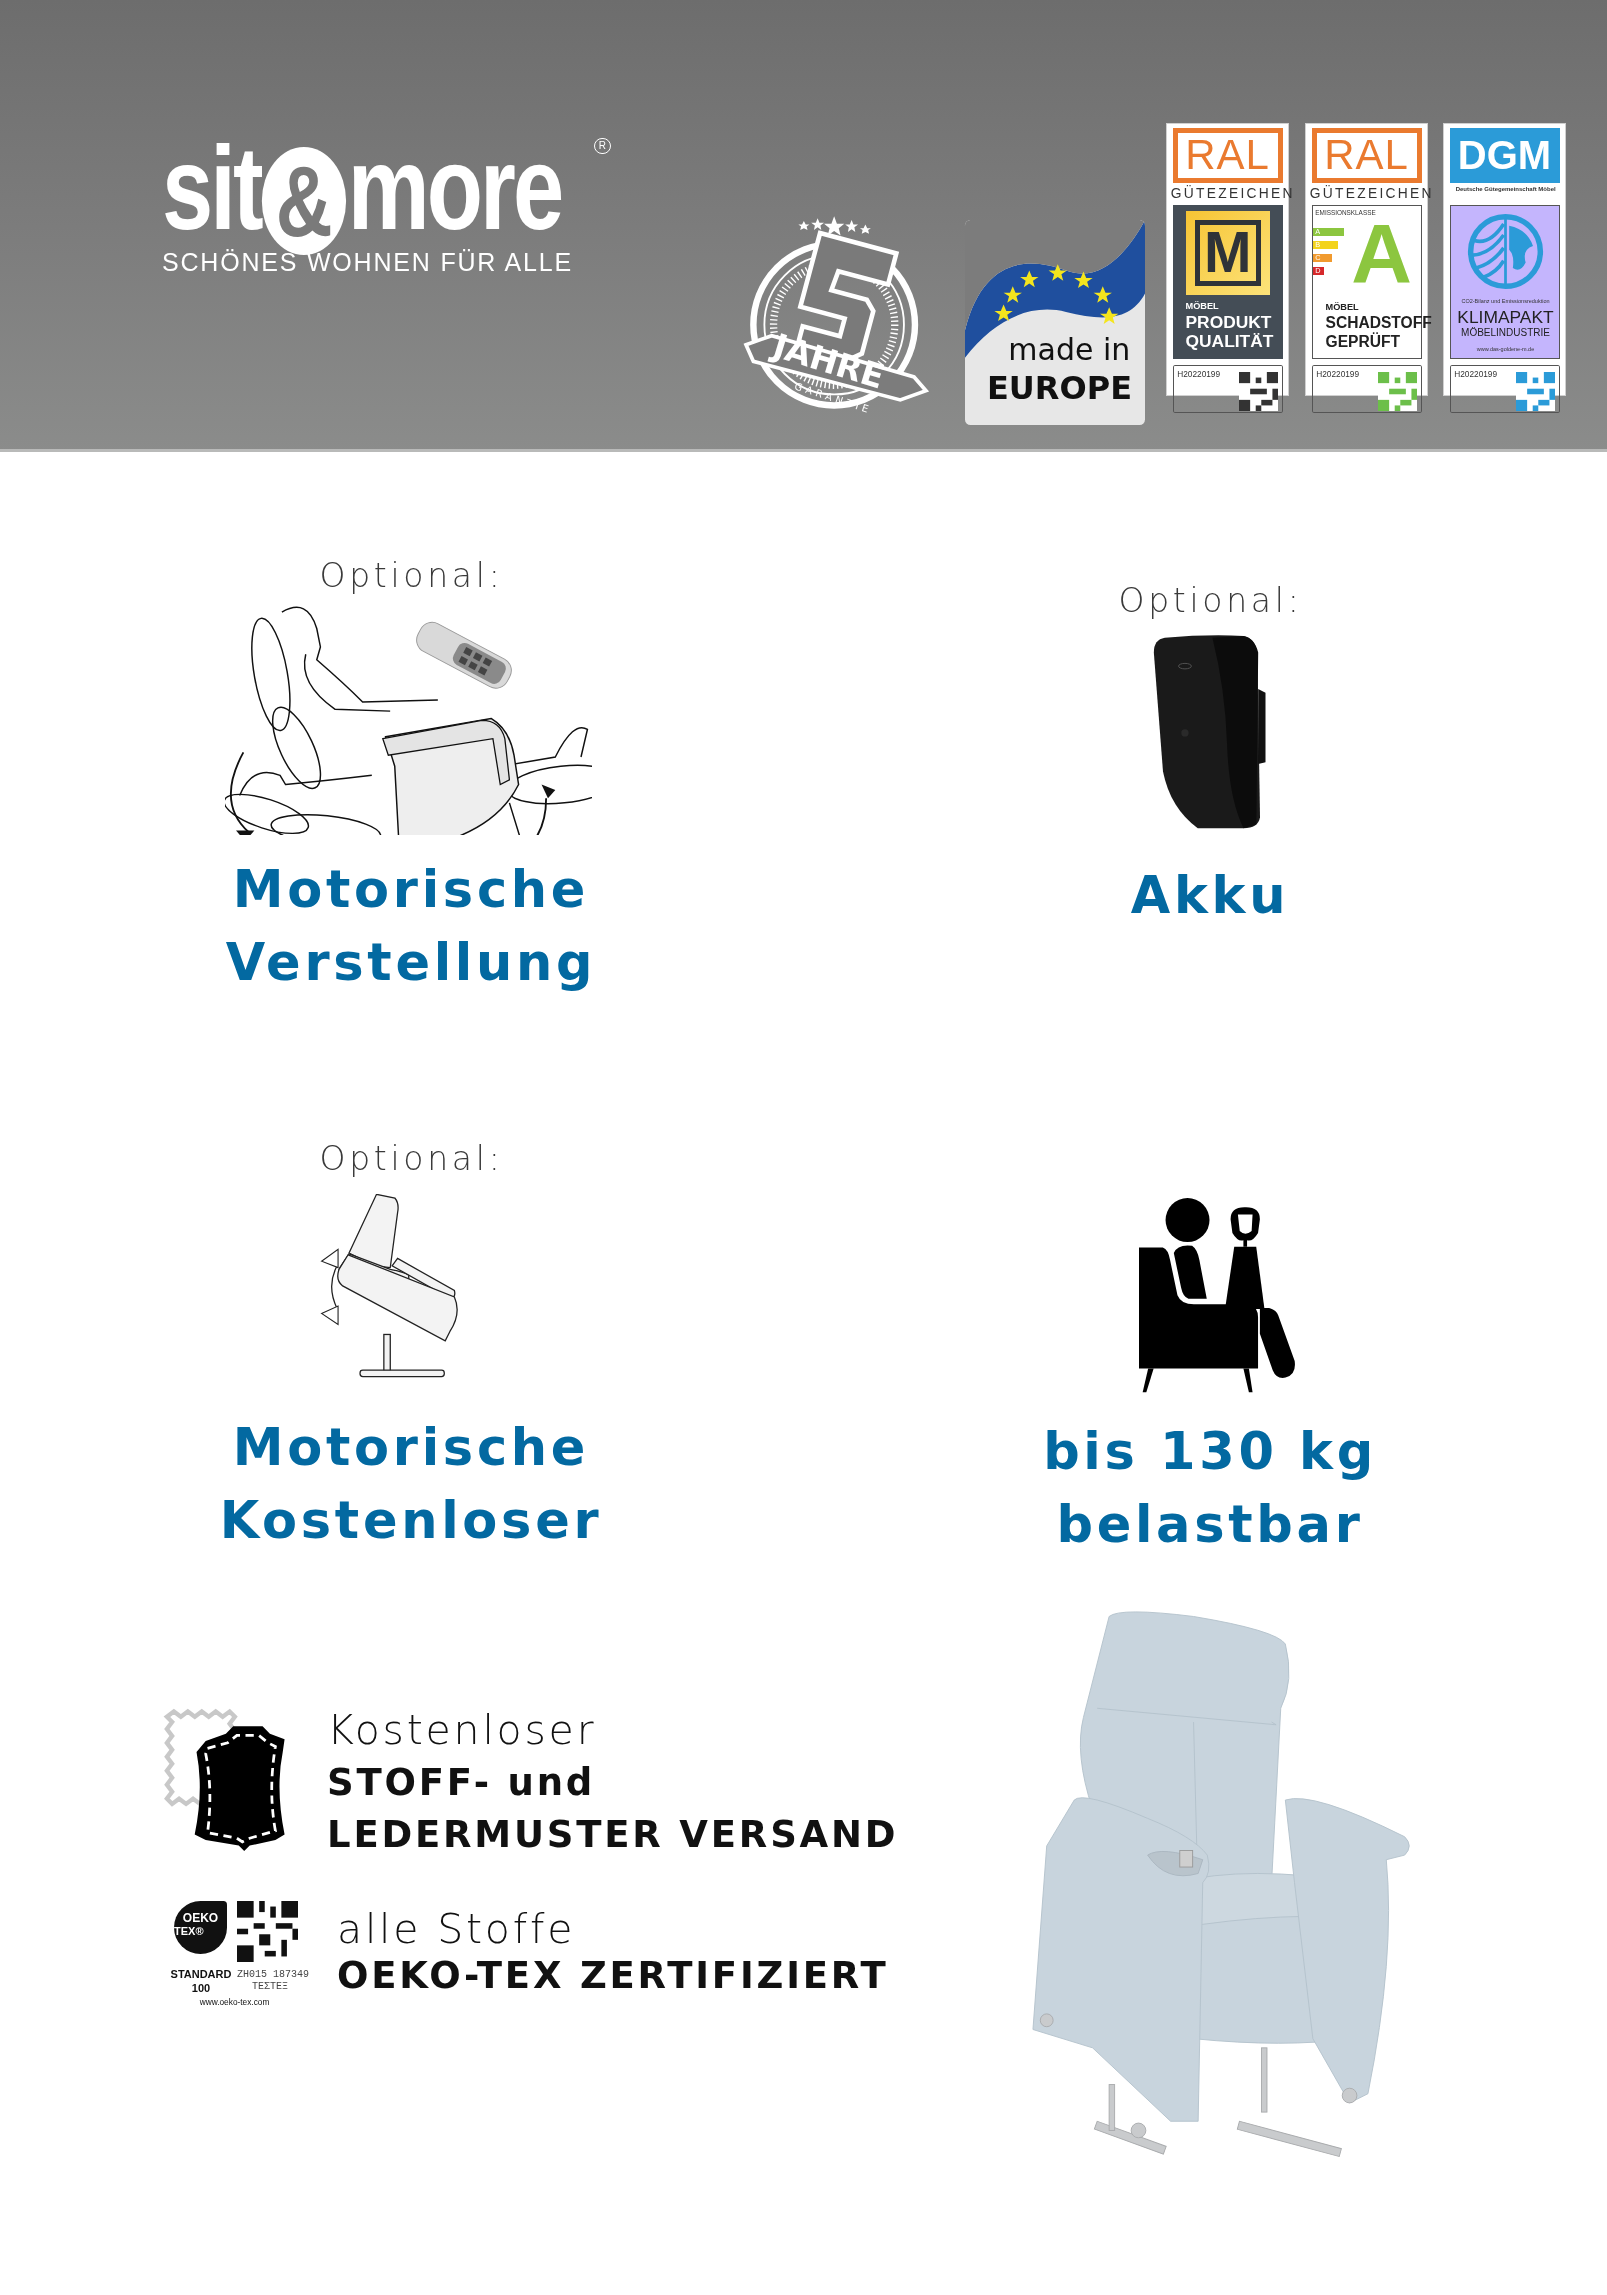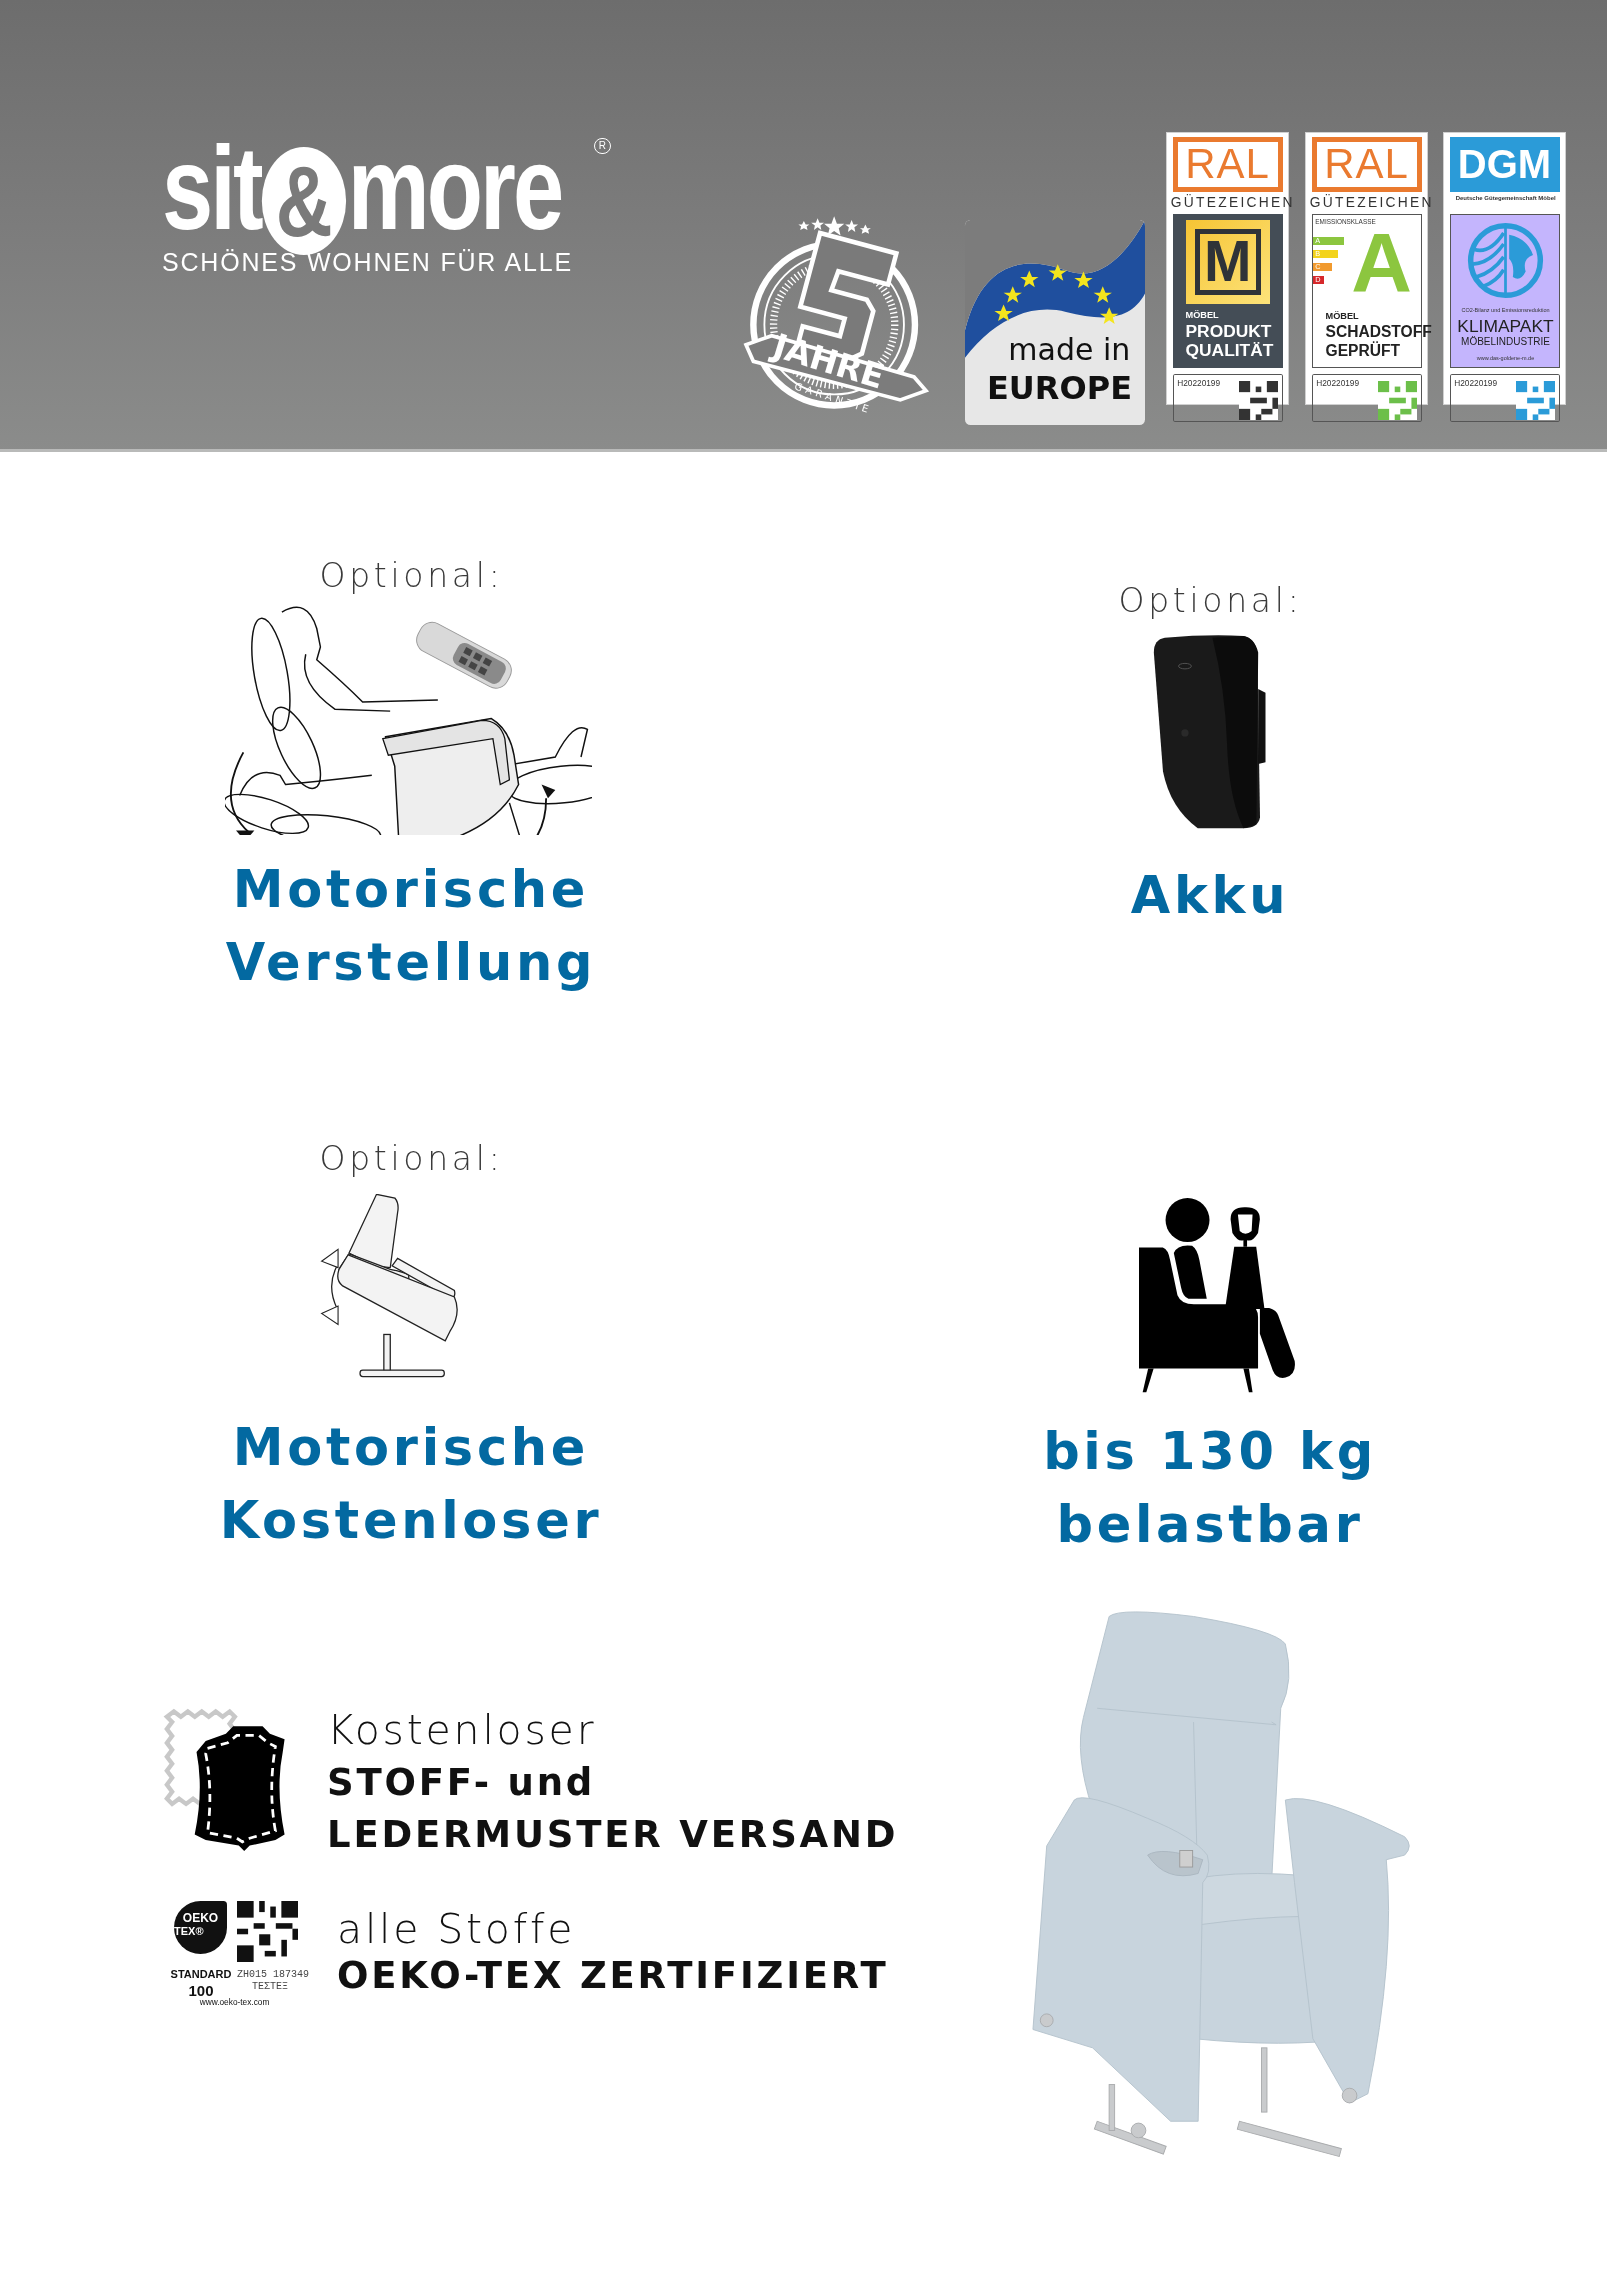--- a/index.html
+++ b/index.html
@@ -20,21 +20,21 @@
   .logo-reg { position: absolute; left: 432px; top: 4.6px; width: 16.5px; height: 16.5px; border: 1.4px solid #fff; border-radius: 50%;
               color: #fff; font-family: "Liberation Sans", sans-serif; font-size: 10px; line-height: 13.8px; text-align: center; }
   .logo-tagline { position: absolute; left: 0; top: 115px; white-space: nowrap; color: #ffffff;
                   font-family: "Liberation Sans", sans-serif; font-size: 25px; letter-spacing: 1.8px; }
 
   .badge-5j { position: absolute; left: 735px; top: 207px; width: 202px; height: 216px; }
   .badge-eu { position: absolute; left: 965px; top: 220px; width: 180px; height: 205px; background: #e7e7e7; border-radius: 5.5px; overflow: hidden; }
   .badge-eu-text1 { position: absolute; right: 14.7px; top: 112px; font-family: "DejaVu Sans", sans-serif; font-size: 30px; color: #111; }
   .badge-eu-text2 { position: absolute; right: 13px; top: 149px; font-family: "DejaVu Sans", sans-serif; font-weight: bold; font-size: 32px; color: #111; }
 
-  .seal { position: absolute; top: 132px; width: 123px; height: 273px; background: #ffffff; border: 1.8px solid #d0d0d0; }
+  .seal { position: absolute; top: 123px; width: 123px; height: 273px; background: #ffffff; border: 1.8px solid #d0d0d0; }
   .seal .ral { position: absolute; left: 5.5px; top: 3.7px; width: 110px; height: 55px; border: 5.5px solid #ea7a2f; color: #ea7a2f;
                font-family: "Liberation Sans", sans-serif; font-size: 42px; line-height: 44px; text-align: center; letter-spacing: 0.9px; }
   .seal .guete { position: absolute; left: 3.7px; top: 62px; width: 116px; font-family: "Liberation Sans", sans-serif;
                  font-size: 13.8px; letter-spacing: 2.3px; color: #333; text-align: center; }
   .seal .panel { position: absolute; left: 5.5px; top: 81px; width: 110px; height: 154px; }
   .seal .foot { position: absolute; left: 5.5px; top: 241px; width: 110px; height: 48px; border: 0.9px solid #555; border-radius: 1.8px; }
   .seal .code { position: absolute; left: 3.7px; top: 2.8px; font-family: "Liberation Sans", sans-serif; font-size: 8.3px; color: #333; }
   .seal .qr { position: absolute; right: 3.7px; top: 5.5px; width: 39px; height: 39px; }
   .p-small { position: absolute; left: 13px; font-family: "Liberation Sans", sans-serif; font-weight: bold; font-size: 9.2px; }
   .p-big { position: absolute; left: 13px; font-family: "Liberation Sans", sans-serif; font-weight: bold; font-size: 17.4px; line-height: 18.4px; }
@@ -309,21 +309,21 @@
         <rect x="3" y="4" width="2" height="1"></rect>
         <rect x="7" y="4" width="3" height="1"></rect>
         <rect x="4" y="6" width="2" height="2"></rect>
         <rect x="0" y="5" width="2" height="1"></rect>
         <rect x="8" y="7" width="1" height="3"></rect>
         <rect x="5" y="9" width="2" height="1"></rect>
         <rect x="10" y="5" width="1" height="2"></rect>
       </g>
   </svg>
   <div class="oeko-small" style="left:165px;top:1968px;width:72px;font-size:11px;">STANDARD</div>
-  <div class="oeko-small" style="left:165px;top:1982px;width:72px;font-size:15px;">100</div>
+  <div class="oeko-small" style="left:165px;top:1982px;width:72px;font-size:11px;">100</div>
   <div class="oeko-mono" style="left:237px;top:1969px;width:66px;">ZH015 187349</div>
   <div class="oeko-mono" style="left:237px;top:1981px;width:66px;">ΤΕΣΤΕΞ</div>
   <div class="oeko-small" style="left:184px;top:1997px;width:101px;font-size:8.3px;font-weight:normal;">www.oeko-tex.com</div>
 </div>
 <div class="info-light" style="left:337px;top:1905px">alle Stoffe</div>
 <div class="info-bold" style="left:337px;top:1954px">OEKO-TEX ZERTIFIZIERT</div>
 
 <svg class="illus" style="left:1010px;top:1607px" width="413" height="588" viewBox="0 0 450 640">
   <g fill="#c8d4dd" stroke="#b4c2cc" stroke-width="1">
     <path d="M108 10 Q 120 0 200 10 Q 290 25 300 40 Q 310 80 295 110 L 285 300 L 200 320 L 90 220 Q 70 160 80 120 Z"></path>

